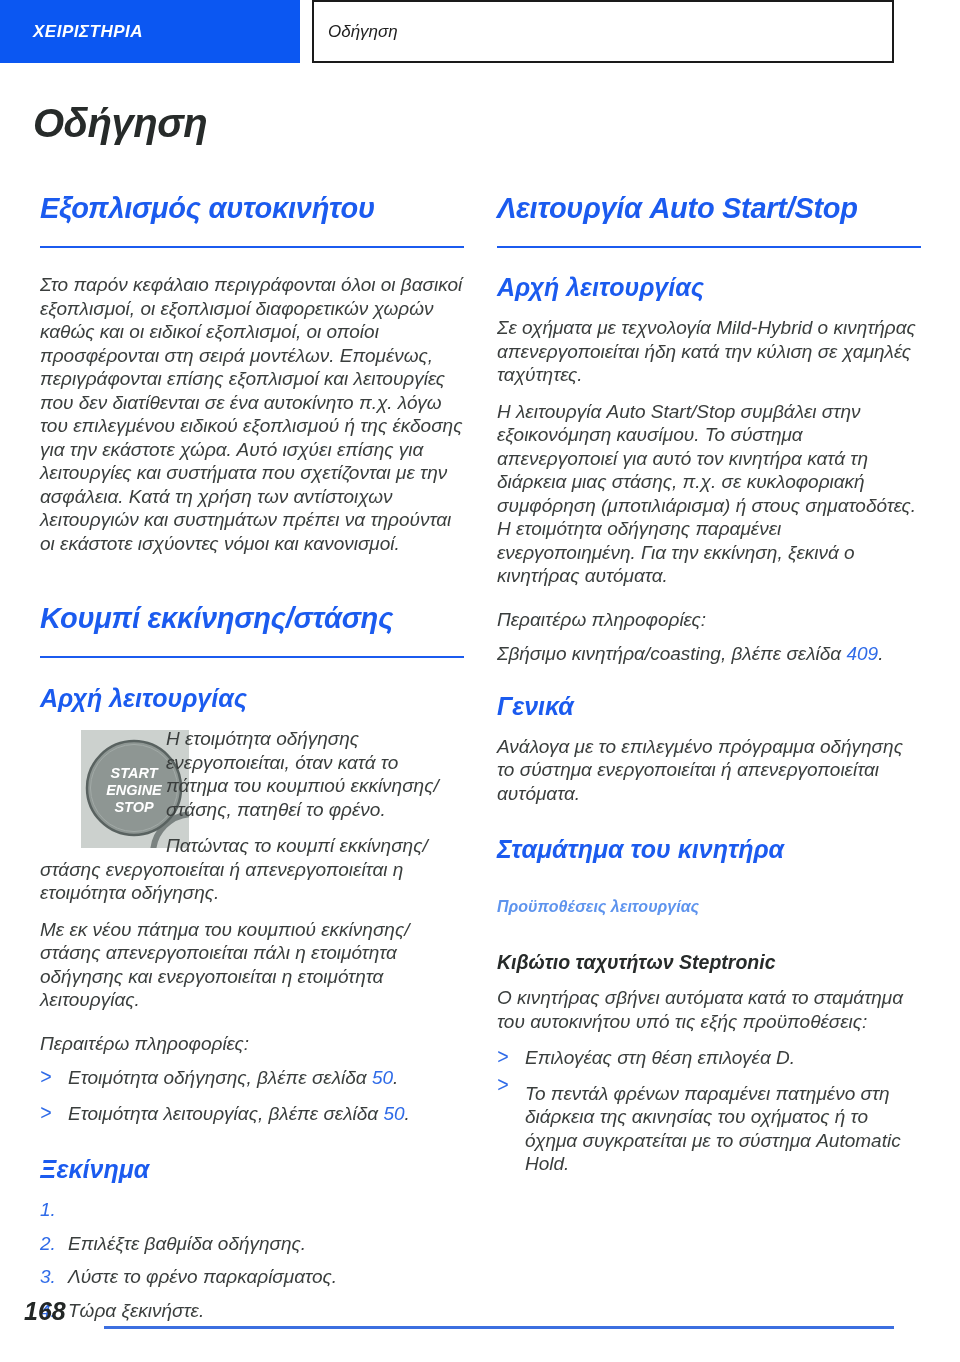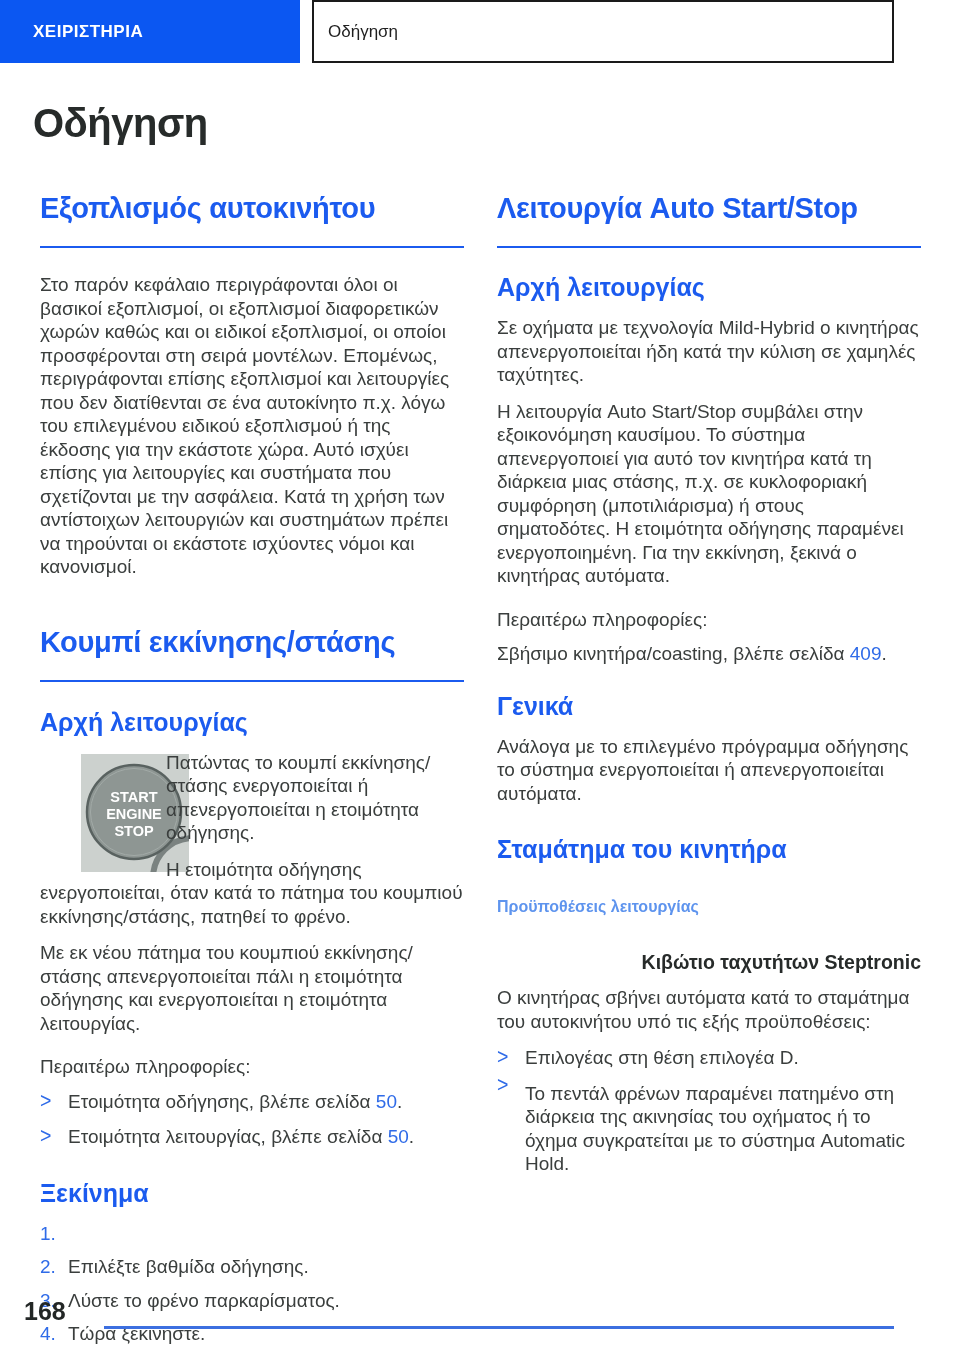--- a/index.html
+++ b/index.html
@@ -12,21 +12,21 @@
     --c-rule:#3c6fe0;
     --c-watermark:#9b9b9b;
     --c-border:#1a1a1a;
     --c-btn_bg:#ccd1ce;
     --c-btn_circle:#8e9693;
     --c-btn_ring:#596260;
   }
   *{box-sizing:border-box;}
   html,body{margin:0;padding:0;}
   body{background:#fff;font-family:"Liberation Sans","DejaVu Sans",sans-serif;}
-  .page{position:relative;width:960px;height:1362px;background:#fff;overflow:hidden;}
+  .page{position:relative;width:960px;height:1362px;background:#fff;overflow:hidden;font-style:italic;}
 
   
   .chapter-tab{position:absolute;left:0;top:0;width:300px;height:63px;background:var(--c-header_bg);
     display:flex;align-items:center;padding-left:33px;}
   .chapter-tab span{color:#fff;font-weight:bold;font-size:17px;letter-spacing:.5px;}
   .section-box{position:absolute;left:312px;top:0;width:582px;height:63px;border:2px solid var(--c-border);
     background:#fff;display:flex;align-items:center;padding-left:14px;}
   .section-box span{font-size:17px;color:#1f1f1f;}
 
   
@@ -37,21 +37,21 @@
   .col-left{left:40px;}
   .col-right{left:497px;}
 
   h1.sec{font-size:29px;line-height:31px;font-weight:bold;color:var(--c-heading);
     border-bottom:2px solid var(--c-heading);padding-bottom:22px;margin:0 0 25px 0;letter-spacing:-.3px;}
   h1.sec.mt{margin-top:48px;}
   h2.sub{font-size:25px;line-height:28px;font-weight:bold;color:var(--c-heading);margin:26px 0 15px 0;}
   h2.sub.first{margin-top:1px;}
   h2.sub.mt{margin-top:30px;}
   h3.sub-light{font-size:16px;line-height:28px;font-weight:bold;color:var(--c-heading_light);margin:30px 0 16px 0;}
-  h4.bold-head{font-size:19.5px;line-height:23px;font-weight:bold;color:var(--c-title);margin:30px 0 12px 0;text-align:right;}
+  h4.bold-head{font-size:19.5px;line-height:23px;font-weight:bold;color:var(--c-title);margin:30px 0 12px 0;}
   p{margin:0 0 13px 0;}
   p.more{margin-top:20px;margin-bottom:11px;}
   a.pageref{color:var(--c-link);text-decoration:none;}
 
   
   .startstop-figure{float:left;width:108px;height:118px;margin:3px 18px 6px 0;padding-left:41px;}
   .startstop-figure svg{display:block;width:108px;height:118px;}
 
   
   ul.xrefs{list-style:none;margin:2px 0 0 0;padding:0;}
@@ -98,22 +98,22 @@
       <svg viewBox="0 0 108 118" xmlns="http://www.w3.org/2000/svg">
         <rect x="0" y="0" width="108" height="118" fill="var(--c-btn_bg)"></rect>
         <circle cx="112" cy="124" r="40" fill="none" stroke="#7a8280" stroke-width="6"></circle>
         <circle cx="53" cy="58" r="47" fill="var(--c-btn_circle)" stroke="var(--c-btn_ring)" stroke-width="2.5"></circle>
         <circle cx="53" cy="58" r="43.5" fill="none" stroke="#a2aaa7" stroke-width="1"></circle>
         <text x="53" y="48" text-anchor="middle" fill="#ffffff" font-size="14.5" font-weight="bold" font-family="Liberation Sans, DejaVu Sans, sans-serif">START</text>
         <text x="53" y="65" text-anchor="middle" fill="#ffffff" font-size="14.5" font-weight="bold" font-family="Liberation Sans, DejaVu Sans, sans-serif">ENGINE</text>
         <text x="53" y="82" text-anchor="middle" fill="#ffffff" font-size="14.5" font-weight="bold" font-family="Liberation Sans, DejaVu Sans, sans-serif">STOP</text>
       </svg>
     </div>
+    <p>Η ετοιμότητα οδήγησης ενεργοποιείται, όταν κατά το πάτημα του κουμπιού εκκίνησης/στάσης, πατηθεί το φρένο.</p>
     <p>Πατώντας το κουμπί εκκίνησης/στάσης ενεργοποιείται ή απενεργοποιείται η ετοιμότητα οδήγησης.</p>
-    <p>Η ετοιμότητα οδήγησης ενεργοποιείται, όταν κατά το πάτημα του κουμπιού εκκίνησης/στάσης, πατηθεί το φρένο.</p>
     <div class="clear"></div>
     <p>Με εκ νέου πάτημα του κουμπιού εκκίνησης/στάσης απενεργοποιείται πάλι η ετοιμότητα οδήγησης και ενεργοποιείται η ετοιμότητα λειτουργίας.</p>
 
     <p class="more">Περαιτέρω πληροφορίες:</p>
     <ul class="xrefs">
       <li>
         <span class="tri">&gt;</span>
         <span class="li-text"><span>Ετοιμότητα οδήγησης, βλέπε σελίδα </span><a href="#" class="pageref">50</a><span>.</span></span>
       </li>
       <li>

